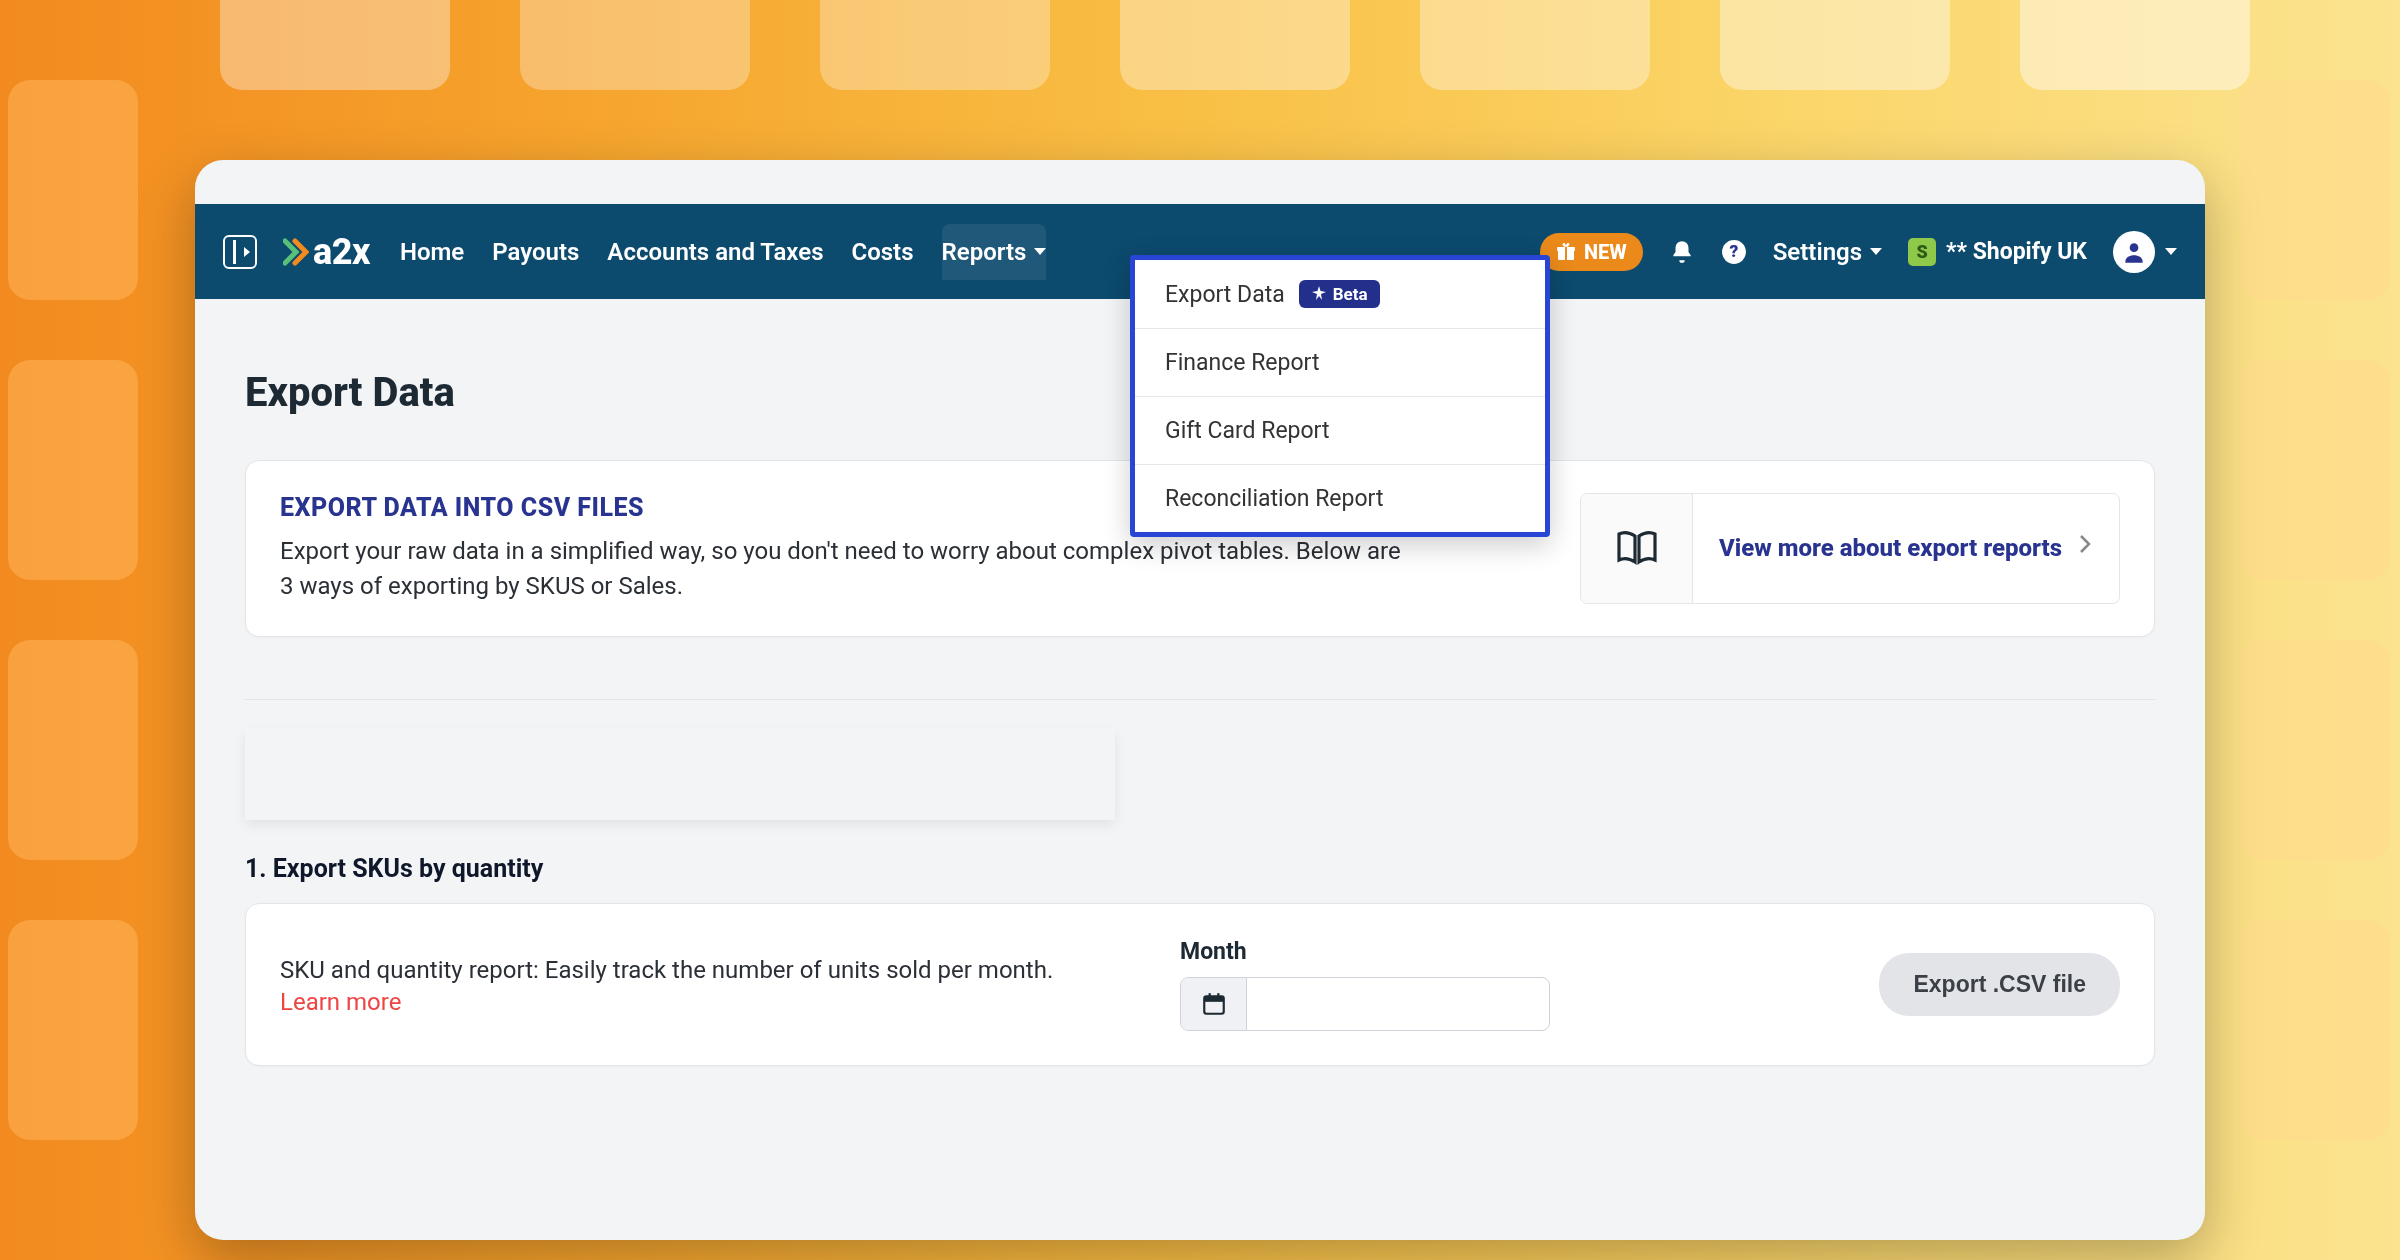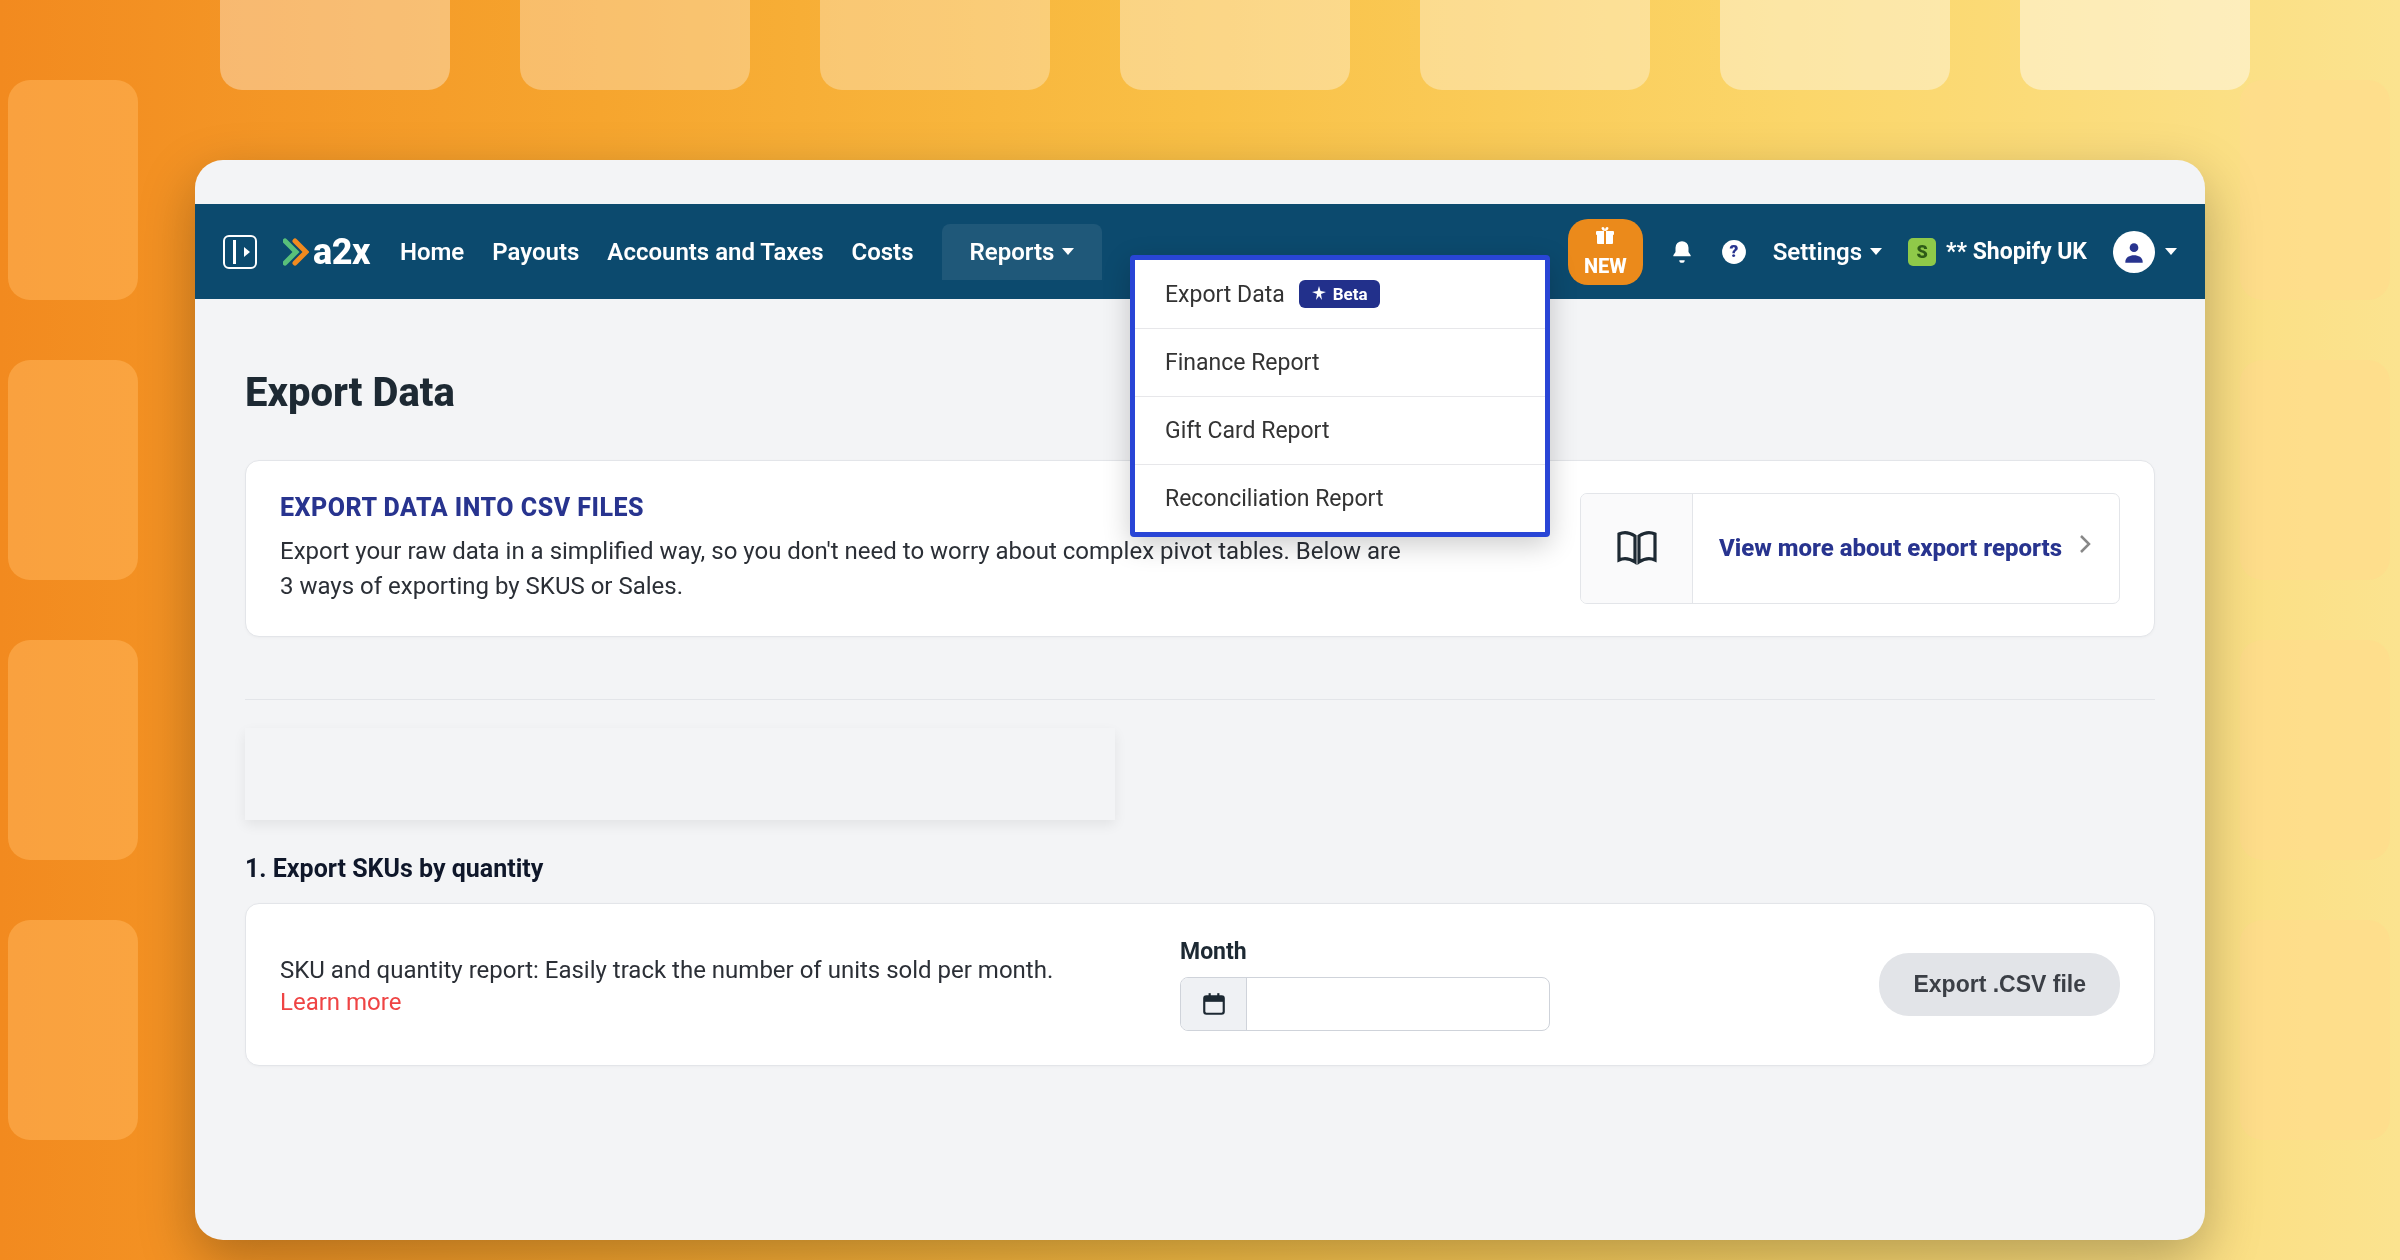--- a/index.html
+++ b/index.html
@@ -44,25 +44,25 @@
   .panel-toggle:before { content:""; position:absolute; left:8px; top:3px; bottom:3px; width:2.5px; background:#fff; }
   .panel-toggle:after { content:""; position:absolute; right:5px; top:50%; width:0; height:0; border-left:6px solid #fff; border-top:5px solid transparent; border-bottom:5px solid transparent; transform:translateY(-50%); }
 
   .logo { display:flex; align-items:center; gap:4px; font-weight:800; font-size:36px; letter-spacing:-0.5px;}
   .logo .chev { display:inline-block; }
   .logo .chev svg { display:block; }
   .logo-text { color:#fff; }
 
   .nav { display:flex; align-items:center; gap:28px; margin-left:4px; }
   .nav a { color:#fff; font-size:24px; font-weight:600; text-decoration:none; cursor:pointer; }
-  .nav a.active { background: rgba(255,255,255,0.08); padding:14px 28px; border-radius:8px 8px 0 0; display:flex; align-items:center; gap:6px;}
+  .nav a.active { background: rgba(255,255,255,0.08); padding:14px 0; border-radius:8px 8px 0 0; display:flex; align-items:center; gap:6px;}
   .caret-down { width:0; height:0; border-left:6px solid transparent; border-right:6px solid transparent; border-top:7px solid #fff; display:inline-block; margin-left:2px;}
 
   .topbar-right { margin-left:auto; display:flex; align-items:center; gap:26px; }
-  .new-badge { background:#eb8a1b; color:#fff; font-weight:800; font-size:20px; padding:7px 16px; border-radius:20px; display:flex; align-items:center; gap:8px;flex-direction:column;}
+  .new-badge { background:#eb8a1b; color:#fff; font-weight:800; font-size:20px; padding:7px 16px; border-radius:20px; display:flex; align-items:center; gap:8px;}
   .gift-icon { width:20px; height:20px; }
   .gift-icon svg { display:block; }
   .icon-btn { color:#fff; cursor:pointer; }
   .bell,.help { width:26px; height:26px; }
   .settings-link { color:#fff; font-size:24px; font-weight:600; display:flex; align-items:center; gap:6px; cursor:pointer;}
   .store { display:flex; align-items:center; gap:10px; color:#fff; font-size:23px; font-weight:700; cursor:pointer;}
   .store-badge { width:28px; height:28px; background:#8fc949; border-radius:5px; display:flex; align-items:center; justify-content:center; font-size:18px; color:#2e5b17; font-weight:900;}
   .avatar-wrap { display:flex; align-items:center; gap:8px; cursor:pointer;}
   .avatar { width:42px; height:42px; background:#fff; border-radius:50%; display:flex; align-items:center; justify-content:center;}
   .avatar svg { display:block; }

